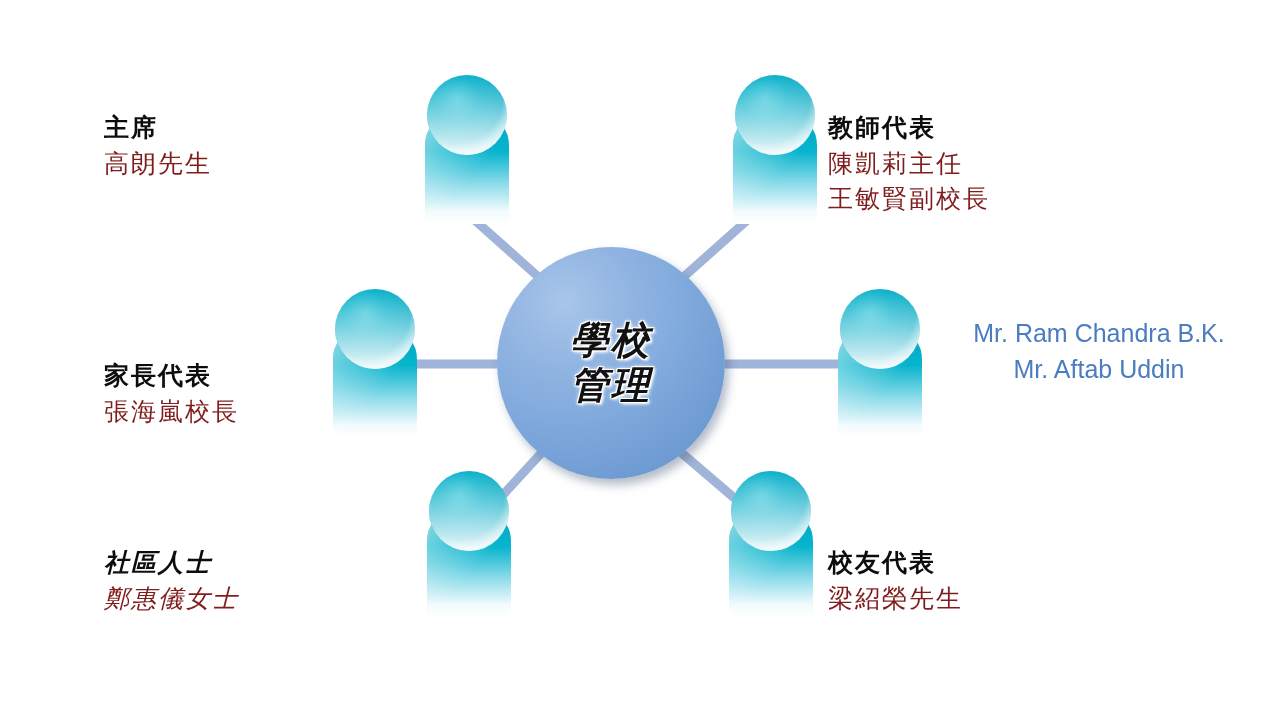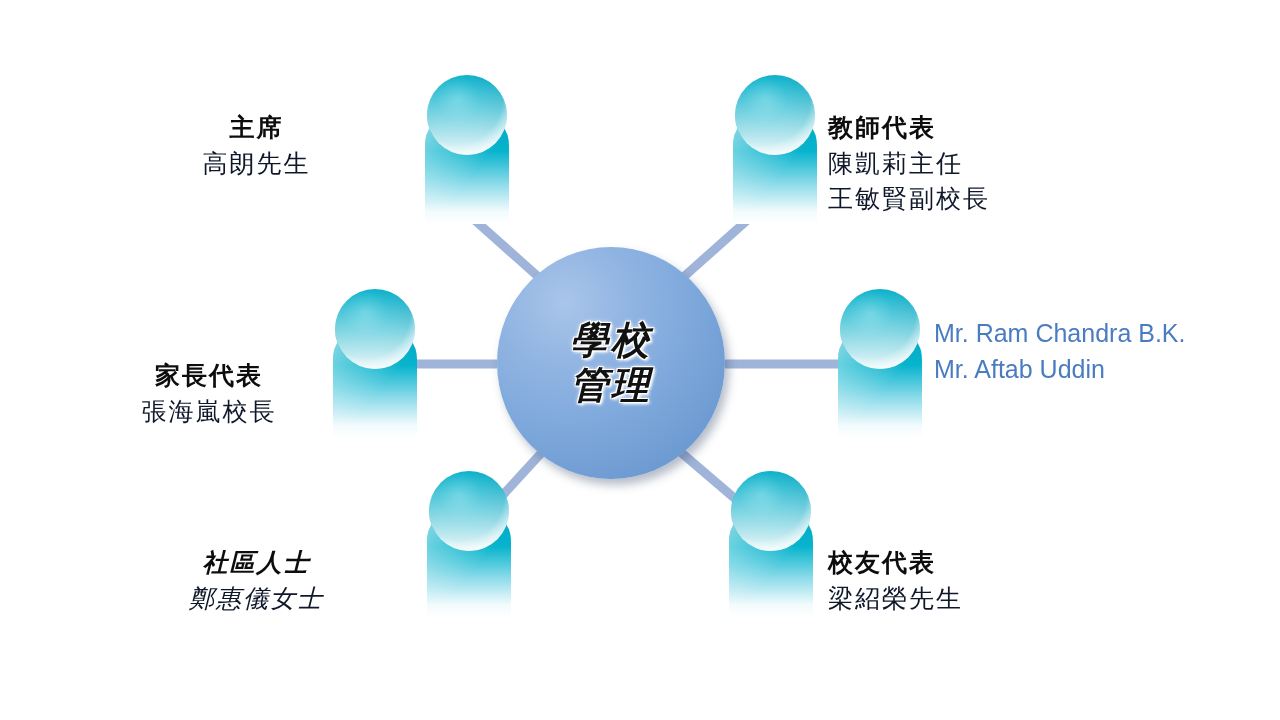--- a/index.html
+++ b/index.html
@@ -67,44 +67,45 @@
       2px 2px 3px rgba(255,255,255,0.9);
     white-space: nowrap;
   }
 
   
   .node-text {
     position: absolute;
     z-index: 4;
     white-space: nowrap;
   }
-  .node-text.align-right { text-align: center; }
+  .node-text.align-right { text-align: left; }
   .node-text.align-left  { text-align: left; }
 
   .role {
     font-family: "Liberation Serif", "DejaVu Serif", serif;
     font-weight: bold;
     font-size: 25px;
     line-height: 1.42;
     color: #0d0d0d;
     letter-spacing: 2px;
   }
   .member {
     font-family: "Liberation Serif", "DejaVu Serif", serif;
     font-size: 25px;
     line-height: 1.42;
-    color: #0f172a;
+    color: #7f1d1d;
     letter-spacing: 2px;
   }
   .member.latin {
     font-family: "Liberation Sans", "DejaVu Sans", sans-serif;
     font-size: 25px;
     letter-spacing: 0px;
     color: #4a7cc0;
     line-height: 1.45;
+    text-align: center;
   }
 
   
   #text-chairperson      { left: 104px; top: 110px; width: 305px; }
   #text-teacher-rep      { left: 828px; top: 110px; width: 400px; }
   #text-ex-officio       { left: 104px; top: 358px; width: 210px; }
   #text-parent-rep       { left: 934px; top: 315px; width: 330px; }
   #text-community        { left: 104px; top: 545px; width: 305px; font-style: italic; }
   #text-alumni-rep       { left: 828px; top: 545px; width: 300px; }
 </style>

